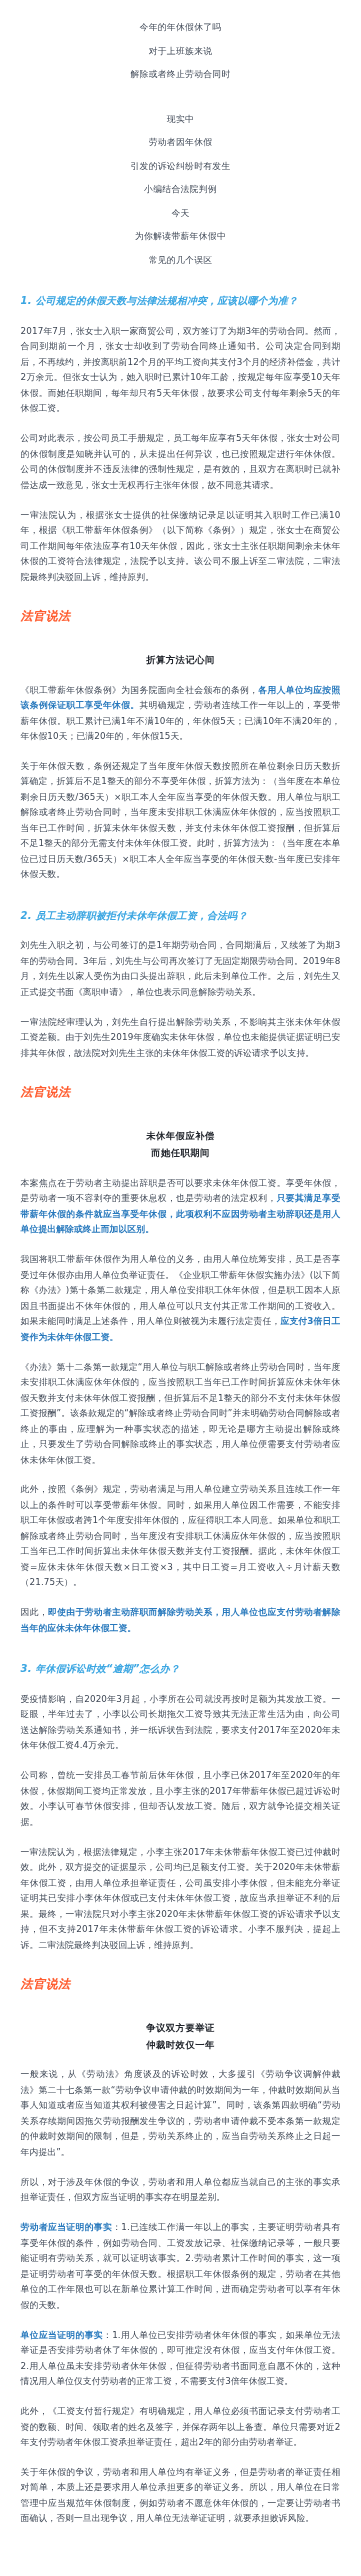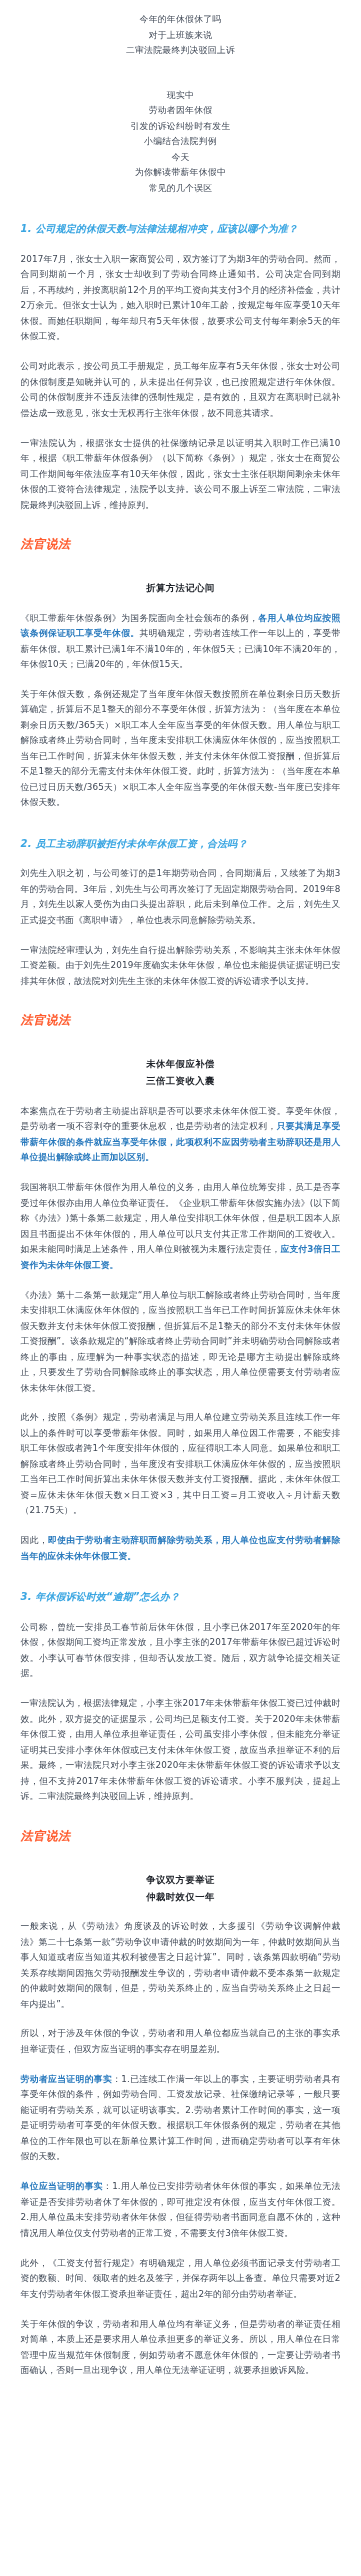--- a/index.html
+++ b/index.html
@@ -1,39 +1,39 @@
 <!DOCTYPE html>
 <html style="font-size:8.2px"><head>
 <meta charset="utf-8">
 <style>
   html,body{margin:0;padding:0;background:#ffffff;}
   body{width:361px;font-family:"DejaVu Sans","Liberation Sans",sans-serif;color:#3D4654;}
   .content{padding:6.2px 20.6px 20.6px 20.6px;}
   .intro{text-align:center;padding-top:6.2px;}
   .intro-stanza + .intro-stanza{margin-top:29px;}
-  .intro-line{margin:0;font-size:8.8px;line-height:15.5px;color:#3D4654;letter-spacing:0.3px;}
+  .intro-line{margin:8px;font-size:8.8px;line-height:15.5px;color:#3D4654;letter-spacing:0.3px;}
   .section-heading{color:#3BA6E2;font-size:9.8px;font-weight:bold;font-style:italic;
     margin:27px 0 15.5px 0;letter-spacing:0.3px;text-shadow:0.3px 0.3px 0 #d7edf9;}
   .para{font-size:8.8px;line-height:15.5px;margin:14.4px 0;text-align:justify;letter-spacing:0.1px;}
   .seg{color:inherit;}
   .seg-blue{color:#2879BD;font-weight:bold;}
   .judge-label{color:#FF5B2E;font-size:12px;font-weight:bold;font-style:italic;
     margin:23px 0 26px 0;letter-spacing:0.5px;text-shadow:0.3px 0.3px 0 #ffe0d5;}
   .subhead{text-align:center;margin:26px 0 14.4px 0;}
   .subhead-line{margin:0;font-size:9.3px;font-weight:bold;color:#20242b;line-height:17px;letter-spacing:0.5px;}
 </style>
 </head>
 <body>
 
 <div class="content">
   <div class="intro">
       <div class="intro-stanza">
         <p class="intro-line">今年的年休假休了吗</p>
         <p class="intro-line">对于上班族来说</p>
-        <p class="intro-line">二审法院最终判决驳回上诉</p>
+        <p class="intro-line">解除或者终止劳动合同时</p>
       </div>
       <div class="intro-stanza">
         <p class="intro-line">现实中</p>
         <p class="intro-line">劳动者因年休假</p>
         <p class="intro-line">引发的诉讼纠纷时有发生</p>
         <p class="intro-line">小编结合法院判例</p>
         <p class="intro-line">今天</p>
         <p class="intro-line">为你解读带薪年休假中</p>
         <p class="intro-line">常见的几个误区</p>
       </div>
@@ -48,28 +48,29 @@
         <p class="subhead-line">折算方法记心间</p>
       </div>
       <p class="para"><span class="seg">《职工带薪年休假条例》为国务院面向全社会颁布的条例，</span><span class="seg-blue">各用人单位均应按照该条例保证职工享受年休假。</span><span class="seg">其明确规定，劳动者连续工作一年以上的，享受带薪年休假。职工累计已满1年不满10年的，年休假5天；已满10年不满20年的，年休假10天；已满20年的，年休假15天。</span></p>
       <p class="para">关于年休假天数，条例还规定了当年度年休假天数按照所在单位剩余日历天数折算确定，折算后不足1整天的部分不享受年休假，折算方法为：（当年度在本单位剩余日历天数/365天）×职工本人全年应当享受的年休假天数。用人单位与职工解除或者终止劳动合同时，当年度未安排职工休满应休年休假的，应当按照职工当年已工作时间，折算未休年休假天数，并支付未休年休假工资报酬，但折算后不足1整天的部分无需支付未休年休假工资。此时，折算方法为：（当年度在本单位已过日历天数/365天）×职工本人全年应当享受的年休假天数-当年度已安排年休假天数。</p>
       <h2 class="section-heading">2. 员工主动辞职被拒付未休年休假工资，合法吗？</h2>
       <p class="para">刘先生入职之初，与公司签订的是1年期劳动合同，合同期满后，又续签了为期3年的劳动合同。3年后，刘先生与公司再次签订了无固定期限劳动合同。2019年8月，刘先生以家人受伤为由口头提出辞职，此后未到单位工作。之后，刘先生又正式提交书面《离职申请》，单位也表示同意解除劳动关系。</p>
       <p class="para">一审法院经审理认为，刘先生自行提出解除劳动关系，不影响其主张未休年休假工资差额。由于刘先生2019年度确实未休年休假，单位也未能提供证据证明已安排其年休假，故法院对刘先生主张的未休年休假工资的诉讼请求予以支持。</p>
       <div class="judge-label">法官说法</div>
       <div class="subhead">
         <p class="subhead-line">未休年假应补偿</p>
-        <p class="subhead-line">三倍工资收入囊</p>
+        <p class="subhead-line">而她任职期间</p>
       </div>
       <p class="para"><span class="seg">本案焦点在于劳动者主动提出辞职是否可以要求未休年休假工资。享受年休假，是劳动者一项不容剥夺的重要休息权，也是劳动者的法定权利，</span><span class="seg-blue">只要其满足享受带薪年休假的条件就应当享受年休假，此项权利不应因劳动者主动辞职还是用人单位提出解除或终止而加以区别。</span></p>
       <p class="para"><span class="seg">我国将职工带薪年休假作为用人单位的义务，由用人单位统筹安排，员工是否享受过年休假亦由用人单位负举证责任。《企业职工带薪年休假实施办法》(以下简称《办法》)第十条第二款规定，用人单位安排职工休年休假，但是职工因本人原因且书面提出不休年休假的，用人单位可以只支付其正常工作期间的工资收入。如果未能同时满足上述条件，用人单位则被视为未履行法定责任，</span><span class="seg-blue">应支付3倍日工资作为未休年休假工资。</span></p>
       <p class="para">《办法》第十二条第一款规定“用人单位与职工解除或者终止劳动合同时，当年度未安排职工休满应休年休假的，应当按照职工当年已工作时间折算应休未休年休假天数并支付未休年休假工资报酬，但折算后不足1整天的部分不支付未休年休假工资报酬”。该条款规定的“解除或者终止劳动合同时”并未明确劳动合同解除或者终止的事由，应理解为一种事实状态的描述，即无论是哪方主动提出解除或终止，只要发生了劳动合同解除或终止的事实状态，用人单位便需要支付劳动者应休未休年休假工资。</p>
       <p class="para">此外，按照《条例》规定，劳动者满足与用人单位建立劳动关系且连续工作一年以上的条件时可以享受带薪年休假。同时，如果用人单位因工作需要，不能安排职工年休假或者跨1个年度安排年休假的，应征得职工本人同意。如果单位和职工解除或者终止劳动合同时，当年度没有安排职工休满应休年休假的，应当按照职工当年已工作时间折算出未休年休假天数并支付工资报酬。据此，未休年休假工资=应休未休年休假天数×日工资×3，其中日工资=月工资收入÷月计薪天数（21.75天）。</p>
       <p class="para"><span class="seg">因此，</span><span class="seg-blue">即使由于劳动者主动辞职而解除劳动关系，用人单位也应支付劳动者解除当年的应休未休年休假工资。</span></p>
       <h2 class="section-heading">3. 年休假诉讼时效“逾期”怎么办？</h2>
+      <p class="para">受疫情影响，自2020年3月起，小李所在公司就没再按时足额为其发放工资。一眨眼，半年过去了，小李以公司长期拖欠工资导致其无法正常生活为由，向公司送达解除劳动关系通知书，并一纸诉状告到法院，要求支付2017年至2020年未休年休假工资4.4万余元。</p>
       <p class="para">公司称，曾统一安排员工春节前后休年休假，且小李已休2017年至2020年的年休假，休假期间工资均正常发放，且小李主张的2017年带薪年休假已超过诉讼时效。小李认可春节休假安排，但却否认发放工资。随后，双方就争论提交相关证据。</p>
       <p class="para">一审法院认为，根据法律规定，小李主张2017年未休带薪年休假工资已过仲裁时效。此外，双方提交的证据显示，公司均已足额支付工资。关于2020年未休带薪年休假工资，由用人单位承担举证责任，公司虽安排小李休假，但未能充分举证证明其已安排小李休年休假或已支付未休年休假工资，故应当承担举证不利的后果。最终，一审法院只对小李主张2020年未休带薪年休假工资的诉讼请求予以支持，但不支持2017年未休带薪年休假工资的诉讼请求。小李不服判决，提起上诉。二审法院最终判决驳回上诉，维持原判。</p>
       <div class="judge-label">法官说法</div>
       <div class="subhead">
         <p class="subhead-line">争议双方要举证</p>
         <p class="subhead-line">仲裁时效仅一年</p>
       </div>
       <p class="para">一般来说，从《劳动法》角度谈及的诉讼时效，大多援引《劳动争议调解仲裁法》第二十七条第一款“劳动争议申请仲裁的时效期间为一年，仲裁时效期间从当事人知道或者应当知道其权利被侵害之日起计算”。同时，该条第四款明确“劳动关系存续期间因拖欠劳动报酬发生争议的，劳动者申请仲裁不受本条第一款规定的仲裁时效期间的限制，但是，劳动关系终止的，应当自劳动关系终止之日起一年内提出”。</p>
       <p class="para">所以，对于涉及年休假的争议，劳动者和用人单位都应当就自己的主张的事实承担举证责任，但双方应当证明的事实存在明显差别。</p>
       <p class="para"><span class="seg-blue">劳动者应当证明的事实</span><span class="seg">：1.已连续工作满一年以上的事实，主要证明劳动者具有享受年休假的条件，例如劳动合同、工资发放记录、社保缴纳记录等，一般只要能证明有劳动关系，就可以证明该事实。2.劳动者累计工作时间的事实，这一项是证明劳动者可享受的年休假天数。根据职工年休假条例的规定，劳动者在其他单位的工作年限也可以在新单位累计算工作时间，进而确定劳动者可以享有年休假的天数。</span></p>

